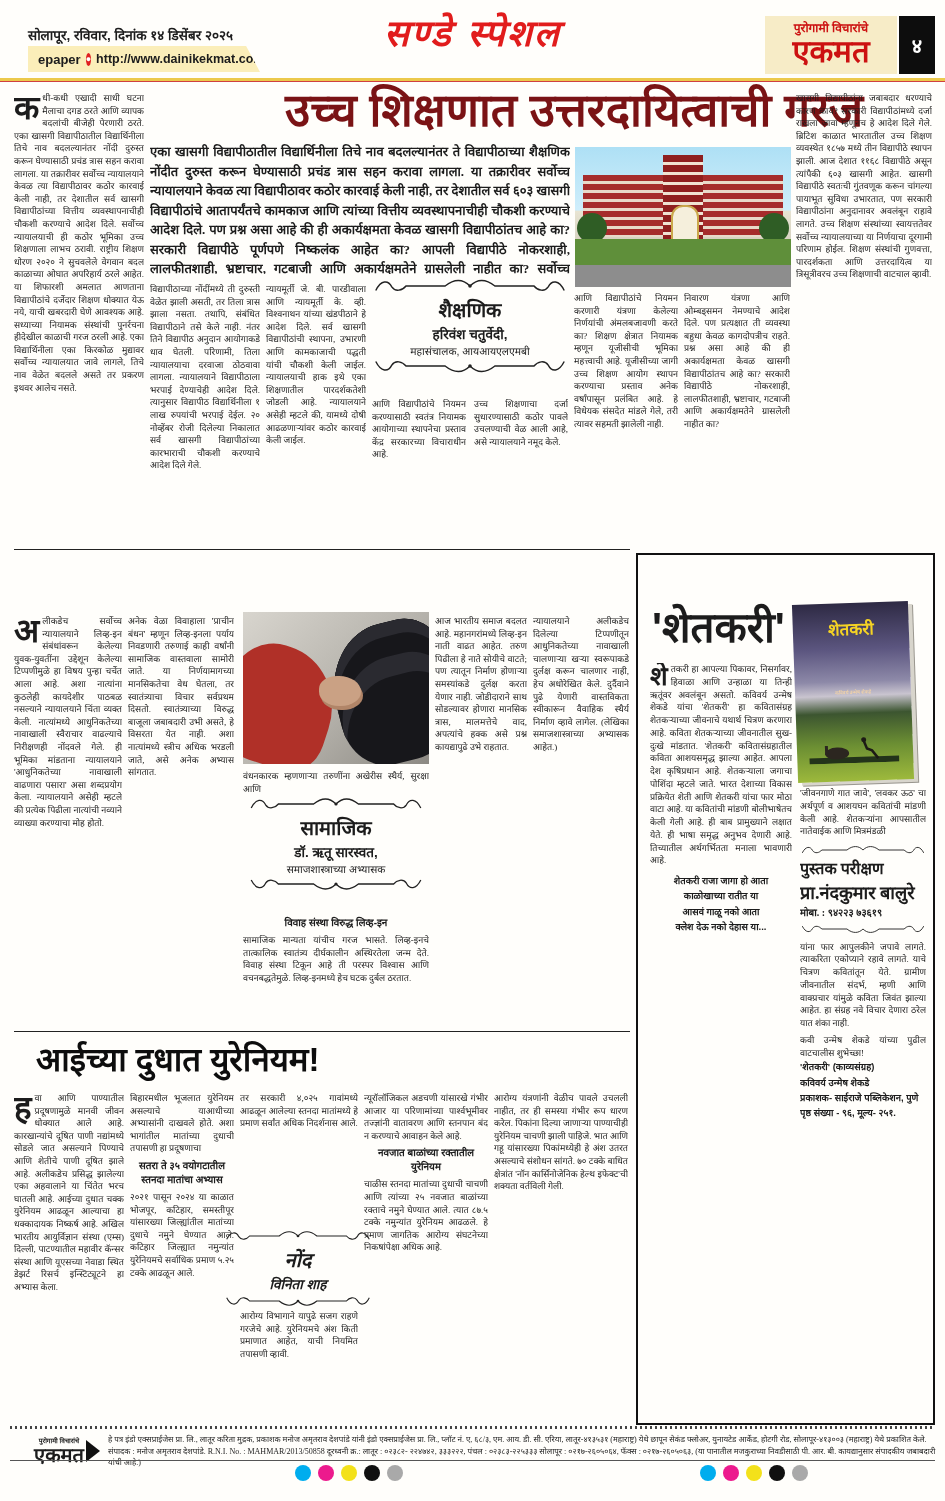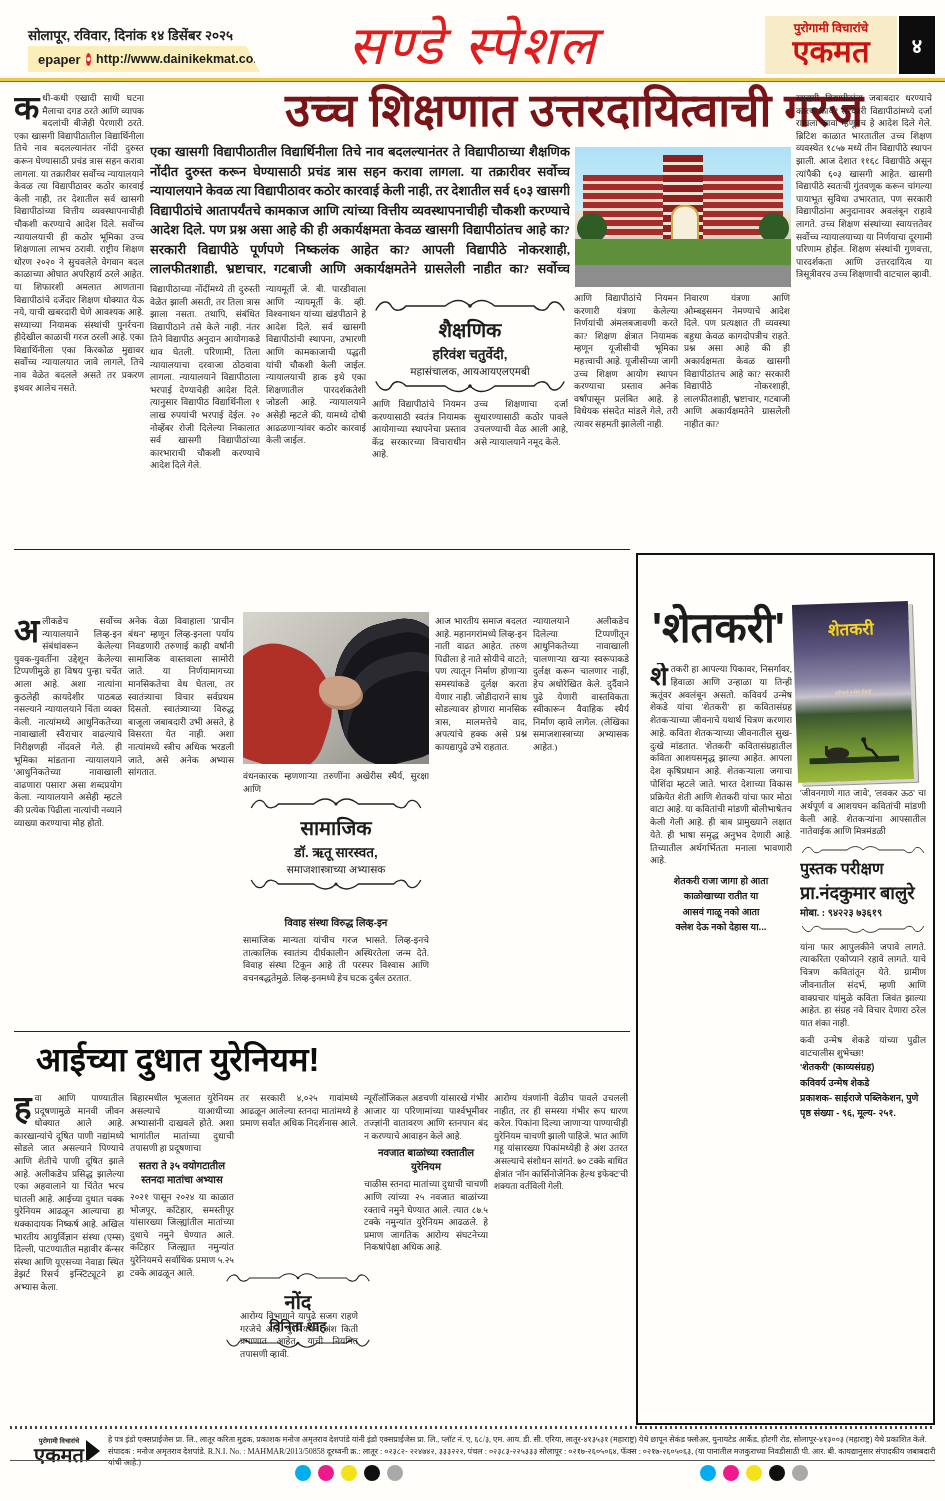--- a/index.html
+++ b/index.html
@@ -8,22 +8,22 @@
   
   .dateline{position:absolute;left:28px;top:26px;font-size:13.5px;font-weight:bold;
             font-family:"Liberation Sans",sans-serif;}
   .epaper-pill{position:absolute;left:28px;top:46px;width:222px;height:26px;background:#fbeeb9;
             display:flex;align-items:center;gap:5px;padding-left:10px;
             clip-path:polygon(0 0,94% 0,100% 100%,0 100%);font-family:"Liberation Sans",sans-serif;}
   .epaper-word{font-size:13px;font-weight:bold;}
   .epaper-ico{width:13px;height:13px;border-radius:50%;background:#e02020;color:#fff;font-size:9px;
             display:flex;align-items:center;justify-content:center;font-weight:bold;}
   .epaper-url{font-size:12.5px;font-weight:bold;}
-  .masthead{position:absolute;left:50%;top:6px;transform:translateX(-50%);font-size:54px;
-            color:#e11c1c;font-style:italic;font-weight:normal;letter-spacing:2px;
+  .masthead{position:absolute;left:50%;top:6px;transform:translateX(-50%);font-size:37px;
+            color:#e11c1c;font-style:italic;font-weight:bold;letter-spacing:2px;
             font-family:"DejaVu Serif",serif;white-space:nowrap;}
   .brand-box{position:absolute;right:48px;top:16px;width:132px;height:58px;background:#f7ecc7;
             text-align:center;padding-top:3px;box-sizing:border-box;}
   .brand-tag{font-size:12px;color:#cc1111;font-weight:bold;font-family:"Liberation Sans",sans-serif;}
   .brand-name{font-size:31px;color:#cc1111;font-weight:900;line-height:1.0;
             font-family:"Liberation Sans",sans-serif;}
   .pageno{position:absolute;right:10px;top:16px;width:36px;height:58px;background:#0d0d0d;color:#fff;
             display:flex;align-items:center;justify-content:center;font-size:20px;font-weight:bold;}
   .hr-yellow{position:absolute;left:0;top:78px;width:945px;height:3px;background:#ecc94b;}
   .hr-red{position:absolute;left:0;top:81px;width:945px;height:1px;background:#d04040;}
@@ -149,21 +149,21 @@
     <div class="p1-gate"></div>
     <div class="p1-tree1"></div>
     <div class="p1-tree2"></div>
     <div class="p1-lawn"></div>
     <div class="p1-road"></div>
   </div>
 
   <div class="col" style="left:150px;top:283px;width:110px;height:262px;">विद्यापीठाच्या नोंदींमध्ये ती दुरुस्ती वेळेत झाली असती, तर तिला त्रास झाला नसता. तथापि, संबंधित विद्यापीठाने तसे केले नाही. नंतर तिने विद्यापीठ अनुदान आयोगाकडे धाव घेतली. परिणामी, तिला न्यायालयाचा दरवाजा ठोठवावा लागला. न्यायालयाने विद्यापीठाला भरपाई देण्याचेही आदेश दिले. त्यानुसार विद्यापीठ विद्यार्थिनीला १ लाख रुपयांची भरपाई देईल. २० नोव्हेंबर रोजी दिलेल्या निकालात सर्व खासगी विद्यापीठांच्या कारभाराची चौकशी करण्याचे आदेश दिले गेले.</div>
   <div class="col" style="left:266px;top:283px;width:100px;height:262px;">न्यायमूर्ती जे. बी. पारडीवाला आणि न्यायमूर्ती के. व्ही. विश्वनाथन यांच्या खंडपीठाने हे आदेश दिले. सर्व खासगी विद्यापीठांची स्थापना, उभारणी आणि कामकाजाची पद्धती यांची चौकशी केली जाईल. न्यायालयाची हाक इथे एका शिक्षणातील पारदर्शकतेशी जोडली आहे. न्यायालयाने असेही म्हटले की, यामध्ये दोषी आढळणाऱ्यांवर कठोर कारवाई केली जाईल.</div>
 
-  <div class="authorbox ab-abs" style="left:372px;top:298px;width:196px;">
+  <div class="authorbox ab-abs" style="left:372px;top:278px;width:196px;">
     <svg class="orn" viewBox="0 0 220 18">
       <path d="M4 14 C10 2 18 2 22 10 C26 16 34 14 38 9 L82 9 C92 1 102 1 110 9 C118 1 128 1 138 9 L182 9 C186 14 194 16 198 10 C202 2 210 2 216 14" fill="none" stroke="#222" stroke-width="1.6"></path>
       <circle cx="110" cy="9" r="2" fill="#222"></circle>
     </svg>
     <div class="ab-section">शैक्षणिक</div>
     <div class="ab-name">हरिवंश चतुर्वेदी,</div>
     <div class="ab-role">महासंचालक, आयआयएलएमबी</div>
     <svg class="orn" viewBox="0 0 220 18">
       <path d="M4 4 C10 16 18 16 22 8 C26 2 34 4 38 9 L82 9 C92 17 102 17 110 9 C118 17 128 17 138 9 L182 9 C186 4 194 2 198 8 C202 16 210 16 216 4" fill="none" stroke="#222" stroke-width="1.6"></path>
       <circle cx="110" cy="9" r="2" fill="#222"></circle>
@@ -223,21 +223,21 @@
   </div>
 
   <div class="col" style="left:130px;top:1092px;width:104px;height:332px;">
     <span>बिहारमधील भूजलात युरेनियम असल्याचे याआधीच्या अभ्यासांनी दाखवले होते. अशा भागांतील मातांच्या दुधाची तपासणी हा प्रदूषणाचा</span>
     <div class="subhead">सतरा ते ३५ वयोगटातील स्तनदा मातांचा अभ्यास</div>
     <span>२०२१ पासून २०२४ या काळात भोजपूर, कटिहार, समस्तीपूर यांसारख्या जिल्ह्यांतील मातांच्या दुधाचे नमुने घेण्यात आले. कटिहार जिल्ह्यात नमुन्यांत युरेनियमचे सर्वाधिक प्रमाण ५.२५ टक्के आढळून आले.</span>
   </div>
 
   <div class="col" style="left:240px;top:1092px;width:118px;height:110px;">तर सरकारी ४,०२५ गावांमध्ये आढळून आलेल्या स्तनदा मातांमध्ये हे प्रमाण सर्वांत अधिक निदर्शनास आले.</div>
 
-  <div class="authorbox ab-abs" style="left:224px;top:1270px;width:148px;">
+  <div class="authorbox ab-abs" style="left:224px;top:1228px;width:148px;font-style:italic;">
     <svg class="orn" viewBox="0 0 220 18">
       <path d="M4 14 C10 2 18 2 22 10 C26 16 34 14 38 9 L82 9 C92 1 102 1 110 9 C118 1 128 1 138 9 L182 9 C186 14 194 16 198 10 C202 2 210 2 216 14" fill="none" stroke="#222" stroke-width="1.6"></path>
       <circle cx="110" cy="9" r="2" fill="#222"></circle>
     </svg>
     <div class="ab-section">नोंद</div>
     <div class="ab-name">विनिता शाह</div>
     <svg class="orn" viewBox="0 0 220 18">
       <path d="M4 4 C10 16 18 16 22 8 C26 2 34 4 38 9 L82 9 C92 17 102 17 110 9 C118 17 128 17 138 9 L182 9 C186 4 194 2 198 8 C202 16 210 16 216 4" fill="none" stroke="#222" stroke-width="1.6"></path>
       <circle cx="110" cy="9" r="2" fill="#222"></circle>
     </svg>

